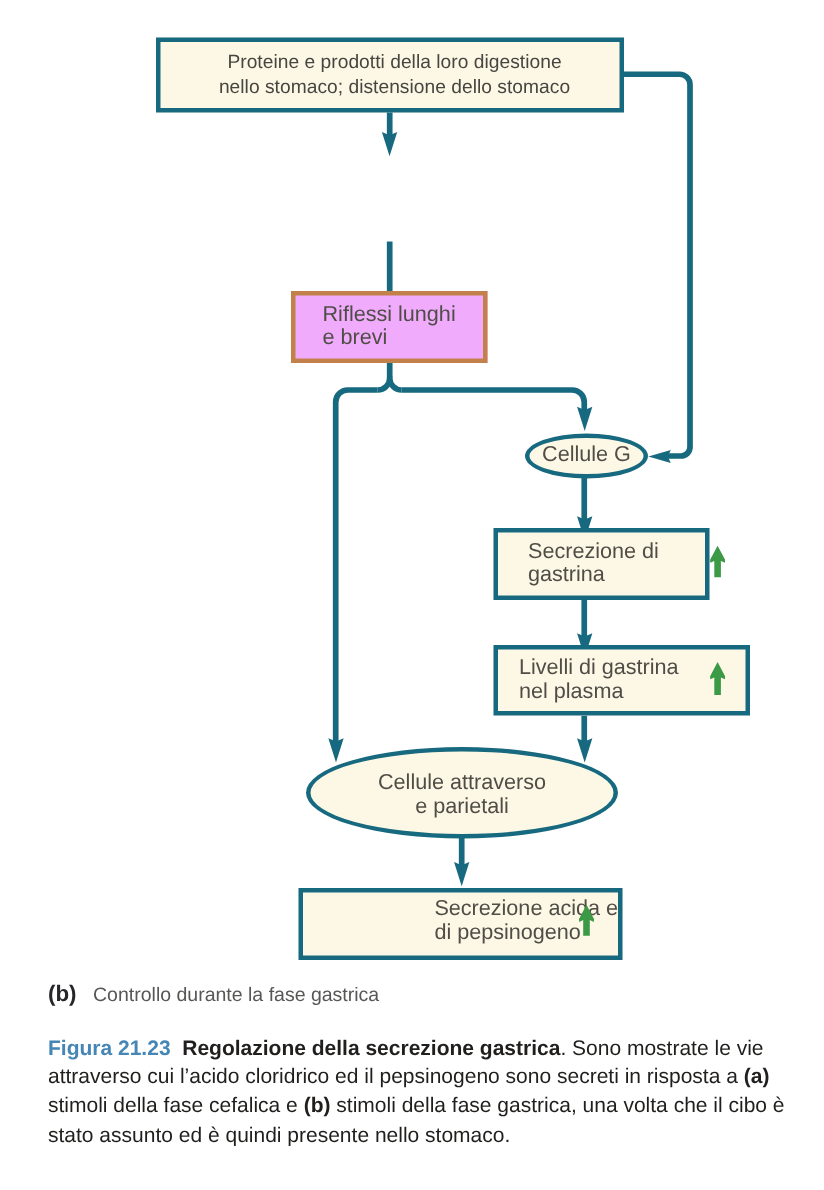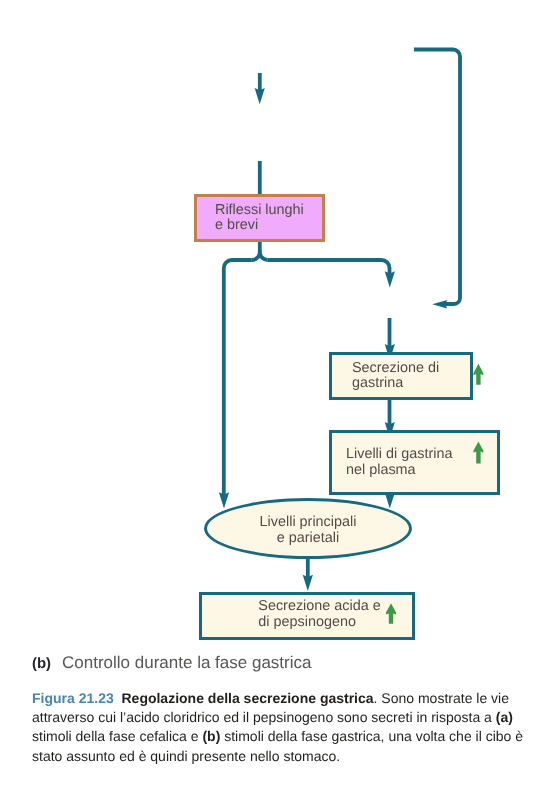--- a/index.html
+++ b/index.html
@@ -17,21 +17,21 @@
              letter-spacing:0px;text-align:center;}
   .node.left .lbl{text-align:left;}
   #n-stimulus .lbl{font-size:12.8px;line-height:16.6px;letter-spacing:0.02px;color:#46453f;}
   #n-receptors .lbl{font-size:14.8px;line-height:15.3px;}
   .rect{border:3px solid #17697f;background:#fdf8e6;}
   .rect-orange{border:3px solid #c2804b;background:#f0abfc;}
   .ell{border:3px solid #17697f;background:#fdf8e6;border-radius:50%;}
   .caption{position:absolute;left:32px;color:#3b3b39;}
   #panelcap{top:654px;font-size:14.4px;line-height:17px;white-space:nowrap;}
   #panelcap .pb{font-weight:bold;font-size:14.9px;color:#26262a;}
-  #panelcap .pt{font-size:17px;color:#585756;margin-left:7px;}
+  #panelcap .pt{font-size:13px;color:#585756;margin-left:7px;}
   #figcap{top:689px;width:496px;line-height:19.2px;font-size:14px;color:#201f1d;}
   #figcap .fnum{color:#4586b5;font-weight:bold;}
   #figcap b{font-weight:bold;}
 </style>
 </head>
 <body>
 
 <div id="figure">
 
   <svg id="connectors" viewBox="0 0 549 660">
@@ -69,44 +69,51 @@
   </svg>
 
   <svg id="overlay" viewBox="0 0 549 660">
     <g fill="#3c9a47" stroke="none">
       <path d="M478.4,363.8 L483.4,373.2 L483.3,375.2 L480.6,374.0 L480.6,384.8 L476.2,384.8 L476.2,374.0 L473.5,375.2 L473.4,373.2 Z"></path>
       <path d="M478.4,441.4 L483.4,450.8 L483.3,452.8 L480.6,451.6 L480.6,463.4 L476.2,463.4 L476.2,451.6 L473.5,452.8 L473.4,450.8 Z"></path>
       <path d="M391.0,603.2 L396.0,612.6 L395.9,614.6 L393.2,613.4 L393.2,623.8 L388.8,623.8 L388.8,613.4 L386.1,614.6 L386.0,612.6 Z"></path>
     </g>
   </svg>
 
+  <div class="node rect" id="n-stimulus" style="left:104px;top:25px;width:312px;height:50px;padding-left:6px;">
+    <span class="lbl">Proteine e prodotti della loro digestione
+nello stomaco; distensione dello stomaco</span>
+  </div>
 
 
   <div class="node rect-orange left" id="n-reflexes" style="left:194px;top:194px;width:131px;height:48px;justify-content:flex-start;padding-left:18px;">
     <span class="lbl">Riflessi lunghi
 e brevi</span>
   </div>
 
+  <div class="node ell" id="n-gcells" style="left:350px;top:289px;width:82px;height:30px;">
+    <span class="lbl">Cellule G</span>
+  </div>
 
   <div class="node rect left" id="n-gastrin-secretion" style="left:329px;top:352px;width:144px;height:48px;justify-content:flex-start;padding-left:20px;">
     <span class="lbl">Secrezione di
 gastrina</span>
   </div>
 
-  <div class="node rect left" id="n-gastrin-levels" style="left:329px;top:430px;width:171px;height:65px;justify-content:flex-start;padding-left:14px;">
+  <div class="node rect left" id="n-gastrin-levels" style="left:329px;top:430px;width:171px;height:47px;justify-content:flex-start;padding-left:14px;">
     <span class="lbl">Livelli di gastrina
 nel plasma</span>
   </div>
 
   <div class="node ell" id="n-chief" style="left:204px;top:498px;width:208px;height:61px;padding-top:4px;">
-    <span class="lbl">Livelli principali
+    <span class="lbl">Cellule attraverso
 e parietali</span>
   </div>
 
-  <div class="node rect left" id="n-acid" style="left:199px;top:592px;width:216px;height:48px;justify-content:center;padding-left:25px;padding-bottom:3px;">
+  <div class="node rect left" id="n-acid" style="left:199px;top:592px;width:216px;height:48px;justify-content:flex-end;padding-left:25px;padding-bottom:3px;">
     <span class="lbl">Secrezione acida e
 di pepsinogeno</span>
   </div>
 
   <div class="caption" id="panelcap">
     <span class="pb">(b)</span>
     <span class="pt">Controllo durante la fase gastrica</span>
   </div>
 
   <div class="caption" id="figcap">

